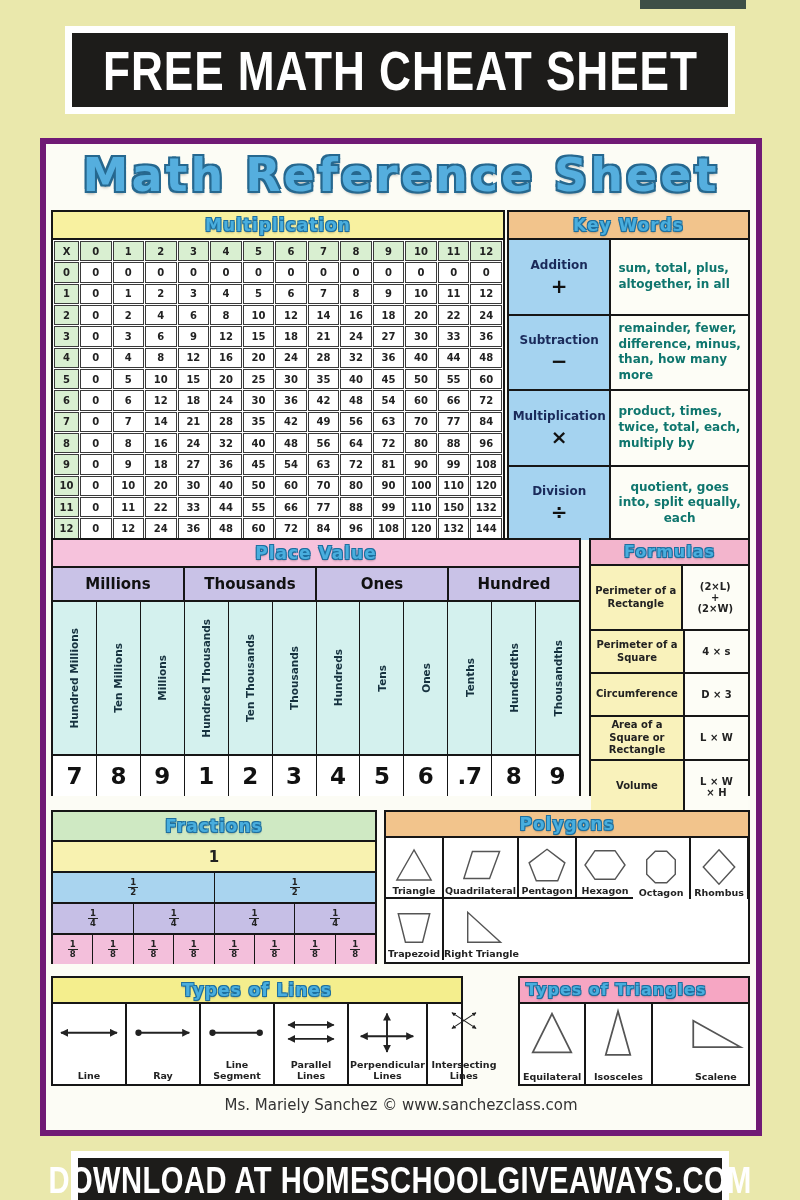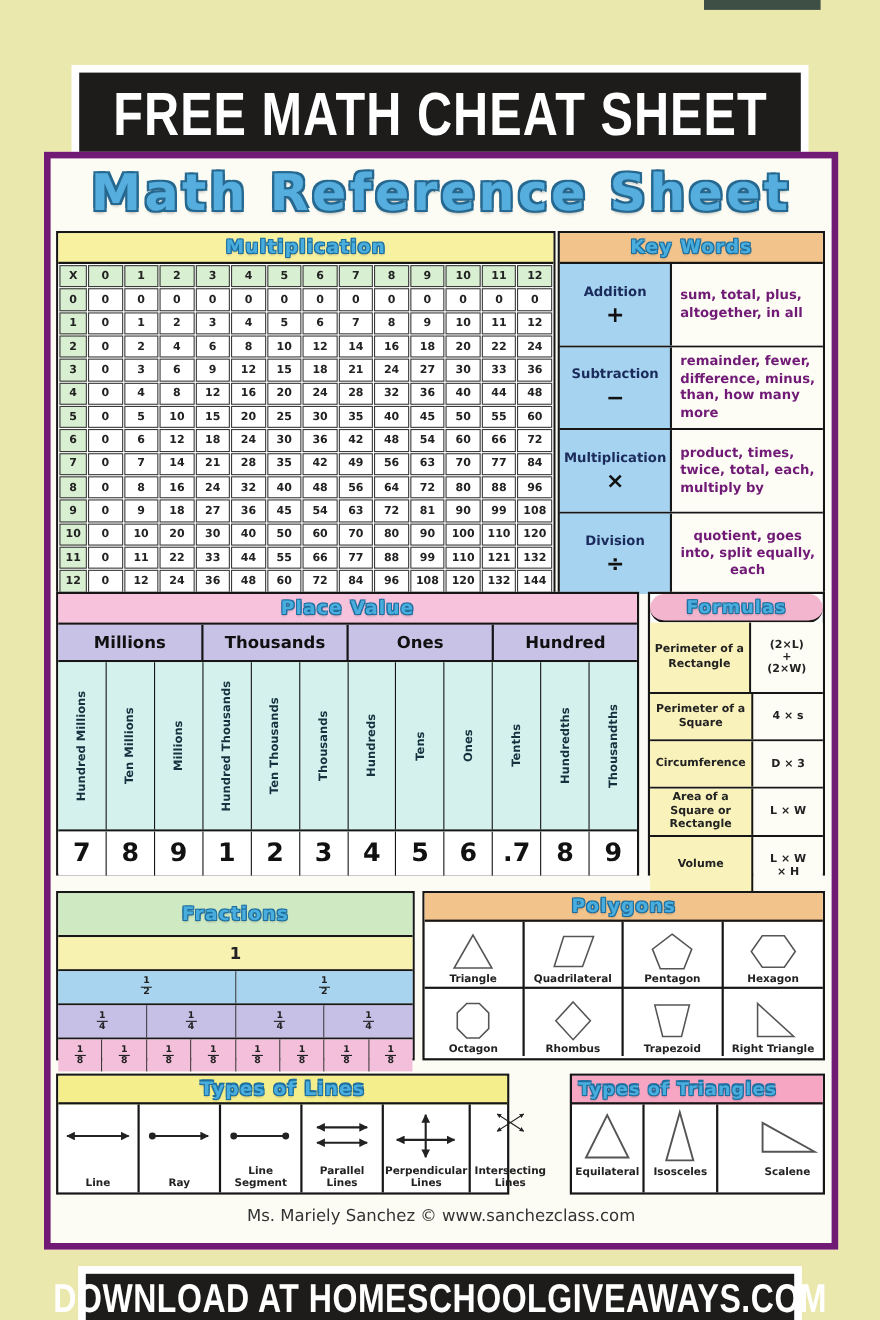--- a/index.html
+++ b/index.html
@@ -4,21 +4,21 @@
 <style>
   html,body{margin:0;padding:0;}
   body{font-family:"DejaVu Sans",sans-serif;}
   .page{position:relative;width:800px;height:1200px;background:#eae8ac;overflow:hidden;}
 
   
   .corner-strip{position:absolute;left:640px;top:0;width:106px;height:9px;background:#3e4f46;}
 
   
   .banner{position:absolute;background:#1d1c1a;box-shadow:0 0 0 7px #ffffff;display:flex;align-items:center;justify-content:center;color:#fff;}
-  .banner.top{left:72px;top:33px;width:656px;height:74px;margin-top:33px;}
+  .banner.top{left:72px;top:33px;width:656px;height:74px;}
   .banner.bottom{left:78px;top:1158px;width:644px;height:46px;}
   .banner .btxt{display:inline-block;font-family:"Liberation Sans",sans-serif;font-weight:700;transform:scale(0.94,1.18);white-space:nowrap;}
   .banner.top .btxt{font-size:47px;letter-spacing:1px;}
   .banner.bottom .btxt{font-size:31px;letter-spacing:0.5px;}
 
   
   .sheet{position:absolute;left:40px;top:138px;width:722px;height:998px;box-sizing:border-box;border:6px solid #701a75;background:#fcfcf5;}
   .sheet-in{position:relative;width:100%;height:100%;}
 
   .bubble{color:#49aede;font-weight:bold;letter-spacing:1px;
@@ -41,85 +41,85 @@
 
   
   .sec-kw{left:461px;top:66px;width:243px;height:330px;}
   .sec-kw .sec-head{height:28px;background:#f2c48c;}
   .kw-rows{display:flex;flex-direction:column;height:300px;}
   .kw-row{flex:1;display:flex;border-bottom:2px solid #161616;}
   .kw-row:last-child{border-bottom:none;text-align:center;}
   .kw-op{width:42%;background:#a5d3f0;border-right:2px solid #161616;display:flex;flex-direction:column;align-items:center;justify-content:center;gap:4px;}
   .kw-op .op-name{font-size:12px;font-weight:bold;color:#1a2a5a;}
   .kw-op .op-sym{font-size:20px;font-weight:bold;color:#111;line-height:1;}
-  .kw-words{flex:1;background:#fdfdf6;display:flex;align-items:center;padding:4px 7px;font-size:12px;font-weight:bold;color:#701a75;line-height:1.3;}
+  .kw-words{flex:1;background:#fdfdf6;display:flex;align-items:center;padding:4px 7px;font-size:12px;font-weight:bold;color:#0f766e;line-height:1.3;}
 
   
   .sec-pv{left:5px;top:394px;width:530px;height:258px;}
   .sec-pv .sec-head{height:28px;background:#f6c2dc;}
   .pv-groups{display:flex;height:32px;border-bottom:2px solid #161616;background:#c9c2e7;}
   .pv-group{flex:1;border-right:2px solid #161616;display:flex;align-items:center;justify-content:center;font-size:15px;font-weight:bold;color:#111;}
   .pv-group:last-child{border-right:none;}
   .pv-cols{display:flex;height:152px;border-bottom:2px solid #161616;background:#d4f1ee;}
   .pv-col{flex:1;border-right:1.5px solid #161616;display:flex;align-items:center;justify-content:center;}
   .pv-col:last-child{border-right:none;}
   .pv-col span{writing-mode:vertical-rl;transform:rotate(180deg);font-size:10.5px;font-weight:bold;color:#16323f;white-space:nowrap;}
   .pv-digits{display:flex;height:40px;background:#fff;}
   .pv-digit{flex:1;border-right:1.5px solid #161616;display:flex;align-items:center;justify-content:center;font-size:23px;font-weight:bold;color:#111;}
   .pv-digit:last-child{border-right:none;}
 
   
   .sec-form{left:543px;top:394px;width:161px;height:258px;}
-  .sec-form .sec-head{height:26px;background:#f3b5cd;font-size:16px;border-radius:13px;}
+  .sec-form .sec-head{height:26px;background:#f3b5cd;font-size:16px;}
   .form-rows{display:flex;flex-direction:column;height:226px;}
   .form-row{flex:1;display:flex;border-bottom:2px solid #161616;}
   .form-row:last-child{border-bottom:none;}
   .form-label{width:56%;background:#f9f2bb;border-right:2px solid #161616;display:flex;align-items:center;justify-content:center;text-align:center;font-size:10px;font-weight:bold;color:#222;padding:2px;line-height:1.25;}
   .form-val{flex:1;background:#fdfdf6;display:flex;align-items:center;justify-content:center;font-size:10px;font-weight:bold;color:#222;text-align:center;padding:15px;}
 
   
   .sec-frac{left:5px;top:666px;width:326px;height:154px;}
-  .sec-frac .sec-head{height:40px;background:#cfe9c3;}
+  .sec-frac .sec-head{height:30px;background:#cfe9c3;}
   .frac-rows{display:flex;flex-direction:column;height:122px;}
   .frac-row{flex:1;display:flex;border-bottom:2px solid #161616;}
   .frac-row:last-child{border-bottom:none;}
   .frac-cell{flex:1;border-right:1.5px solid #161616;display:flex;align-items:center;justify-content:center;font-size:15px;font-weight:bold;color:#222;}
   .frac-cell:last-child{border-right:none;}
   .row-whole .frac-cell{background:#f8f2b0;}
   .row-half .frac-cell{background:#a9d4ef;}
   .row-fourth .frac-cell{background:#c6bfe6;}
   .row-eighth .frac-cell{background:#f3bfdb;}
   .fr{display:inline-flex;flex-direction:column;align-items:center;font-size:8.5px;font-weight:bold;line-height:1.1;color:#222;}
   .fr .n{border-bottom:1.2px solid #222;padding:0 2px;}
 
   
   .sec-poly{left:338px;top:666px;width:366px;height:154px;}
   .sec-poly .sec-head{height:26px;background:#f2c48c;}
-  .poly-grid{display:grid;grid-template-columns:repeat(4,1fr);grid-template-rows:repeat(2,1fr);height:122px;}
+  .poly-grid{display:grid;grid-template-columns:repeat(6,1fr);grid-template-rows:repeat(2,1fr);height:122px;}
   .poly-cell{border-right:2px solid #161616;border-bottom:2px solid #161616;display:flex;flex-direction:column;align-items:center;justify-content:flex-end;padding:2px 0 1px;}
   .poly-cell:nth-child(4n){border-right:none;}
   .poly-cell:nth-child(n+5){border-bottom:none;}
   .poly-svg{width:56px;height:40px;stroke:#555;stroke-width:2;fill:none;}
   .shape-label{font-size:9.5px;font-weight:bold;color:#222;white-space:nowrap;}
 
   
   .sec-lines{left:5px;top:832px;width:412px;height:110px;}
   .sec-lines .sec-head{height:26px;background:#f4ee8d;}
   .lines-grid{display:flex;height:80px;}
   .line-cell{flex:1;border-right:2px solid #161616;display:flex;flex-direction:column;align-items:center;justify-content:space-between;padding:4px 1px 2px;}
   .line-cell:last-child{border-right:none;gap:28px;}
   .line-svg{width:70px;height:46px;stroke:#222;stroke-width:2.2;fill:none;}
   .line-svg .dot{fill:#222;stroke:none;}
   .line-label{font-size:9.5px;font-weight:bold;color:#222;text-align:center;line-height:1.15;}
 
   
   .sec-tri{left:472px;top:832px;width:232px;height:110px;}
   .sec-tri .sec-head{height:26px;background:#f6a6c3;font-size:16px;justify-content:flex-start;padding-left:6px;}
   .tri-grid{display:flex;height:80px;}
-  .tri-cell{flex:1;border-right:2px solid #161616;display:flex;flex-direction:column;align-items:center;justify-content:flex-start;padding:2px 0;}
+  .tri-cell{flex:1;border-right:2px solid #161616;display:flex;flex-direction:column;align-items:center;justify-content:space-between;padding:2px 0;}
   .tri-cell:last-child{border-right:none;margin-left:31px;}
   .tri-svg{width:56px;height:54px;stroke:#555;stroke-width:2;fill:none;}
 
   .credit{position:absolute;left:0;top:952px;width:100%;text-align:center;font-size:15px;color:#333;}
 </style>
 </head>
 <body>
 
 <svg width="0" height="0" style="position:absolute">
   <defs>
@@ -342,21 +342,21 @@
                 <td>11</td>
                 <td>22</td>
                 <td>33</td>
                 <td>44</td>
                 <td>55</td>
                 <td>66</td>
                 <td>77</td>
                 <td>88</td>
                 <td>99</td>
                 <td>110</td>
-                <td>121</td>
+                <td>150</td>
                 <td>132</td>
               </tr>
               <tr>
                 <th class="rowh">12</th>
                 <td>0</td>
                 <td>12</td>
                 <td>24</td>
                 <td>36</td>
                 <td>48</td>
                 <td>60</td>

